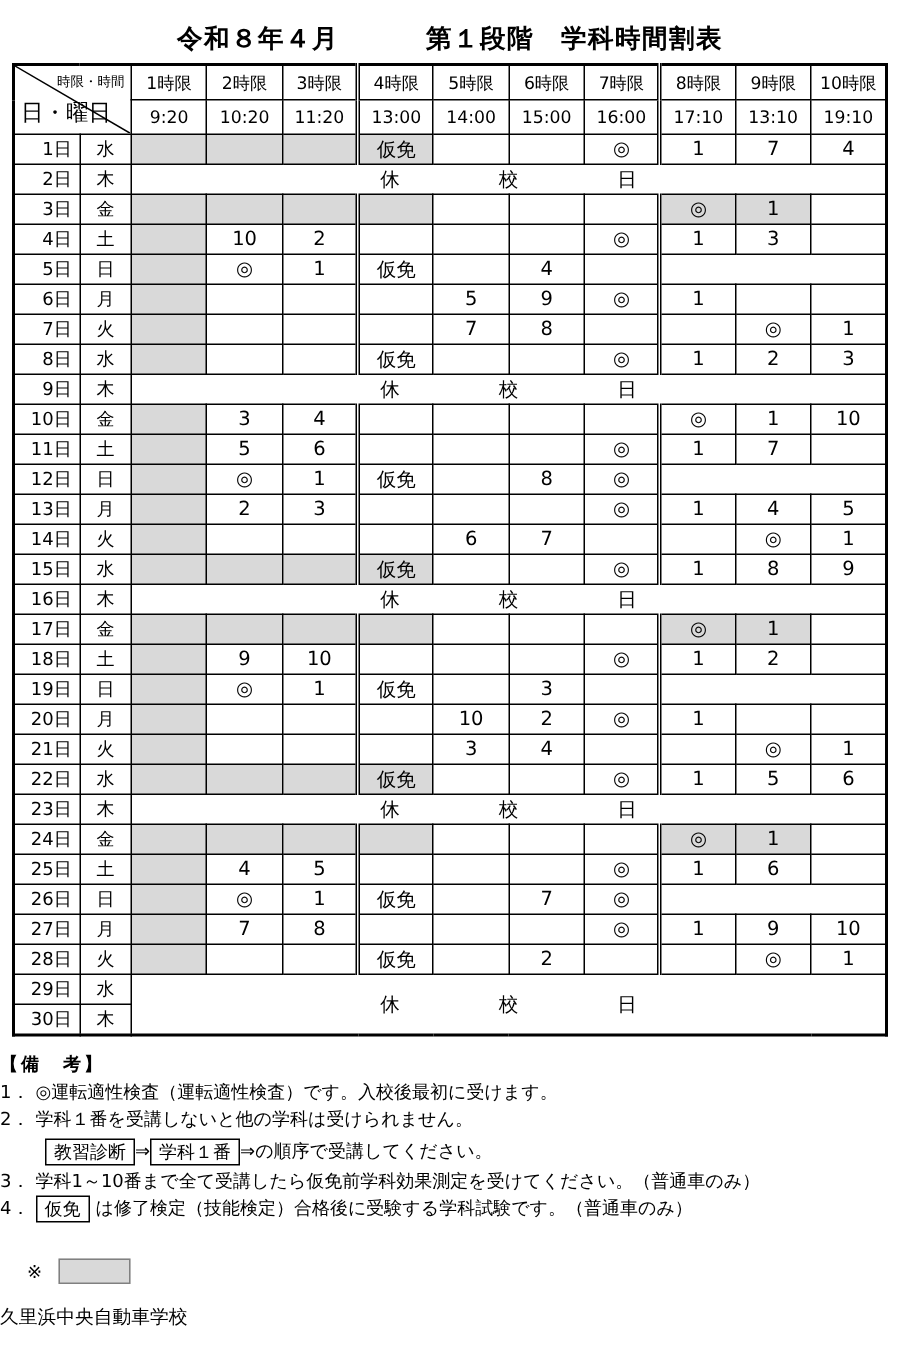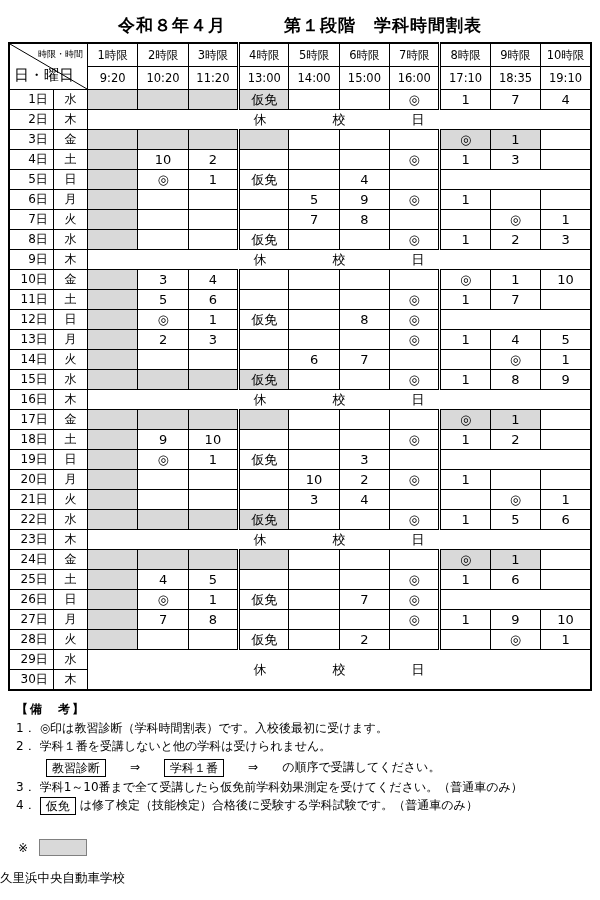--- a/index.html
+++ b/index.html
@@ -15,24 +15,24 @@
   .tt tbody td{height:19px;font-size:13px;}
   .tt td.day{font-size:12px;text-align:right;padding-right:5px;}
   .tt td.wd{font-size:12px;}
   .tt .g{background:#d9d9d9;}
   .tt .dl{border-left:3px double #000;}
   .corner{position:relative;padding:0;}
   .corner svg{position:absolute;left:0;top:0;width:100%;height:100%;}
   .corner .ct{position:absolute;top:4px;right:4px;font-size:9px;}
   .corner .cb{position:absolute;bottom:4px;left:4px;font-size:15px;}
   .hk{display:flex;justify-content:center;gap:66px;font-size:13px;}
-  .remarks{margin:10px 0 0 16px;font-size:12px;line-height:17.5px;}
+  .remarks{margin:10px 0 0 0;font-size:12px;line-height:17.5px;}
   .remarks .h{font-weight:bold;letter-spacing:2px;}
   .ritem{display:flex;align-items:flex-start;gap:4px;margin-top:1px;}
-  .flowline{display:flex;align-items:center;gap:24px;margin:3px 0 2px 30px;}
+  .flowline{display:flex;align-items:center;gap:0;margin:3px 0 2px 30px;}
   .box{display:inline-block;border:1px solid #000;padding:0 5px;line-height:16px;}
   .bottomnote{display:flex;align-items:center;gap:11px;margin:24px 0 0 18px;font-size:12px;}
   .swatch{display:inline-block;width:46px;height:15px;background:#d9d9d9;border:1px solid #808080;}
   .schoolline{display:flex;justify-content:flex-end;gap:28px;margin:14px 22px 0 0;font-size:12.5px;flex-direction:column;}
 </style>
 </head>
 <body>
 
 <div class="page">
 
@@ -78,21 +78,21 @@
         </tr>
         <tr>
           <th>9:20</th>
           <th>10:20</th>
           <th>11:20</th>
           <th class="dl">13:00</th>
           <th>14:00</th>
           <th>15:00</th>
           <th>16:00</th>
           <th class="dl">17:10</th>
-          <th>18:35</th>
+          <th>13:10</th>
           <th>19:10</th>
         </tr>
       </thead>
       <tbody>
         <tr>
           <td class="day">1日</td>
           <td class="wd">水</td>
           <td class="g"></td>
           <td class="g"></td>
           <td class="g"></td>
@@ -477,21 +477,21 @@
           <td class="day">30日</td>
           <td class="wd">木</td>
         </tr>
       </tbody>
     </table>
 
   <div class="remarks">
     <div class="h">【備　考】</div>
     <div class="ritem">
       <span>1．</span>
-      <span>◎印は教習診断（学科時間割表）です。入校後最初に受けます。</span>
+      <span>◎運転適性検査（運転適性検査）です。入校後最初に受けます。</span>
     </div>
     <div class="ritem">
       <span>2．</span>
       <span>学科１番を受講しないと他の学科は受けられません。</span>
     </div>
     <div class="flowline">
       <span class="box">教習診断</span>
       <span>⇒</span>
       <span class="box">学科１番</span>
       <span>⇒</span>

